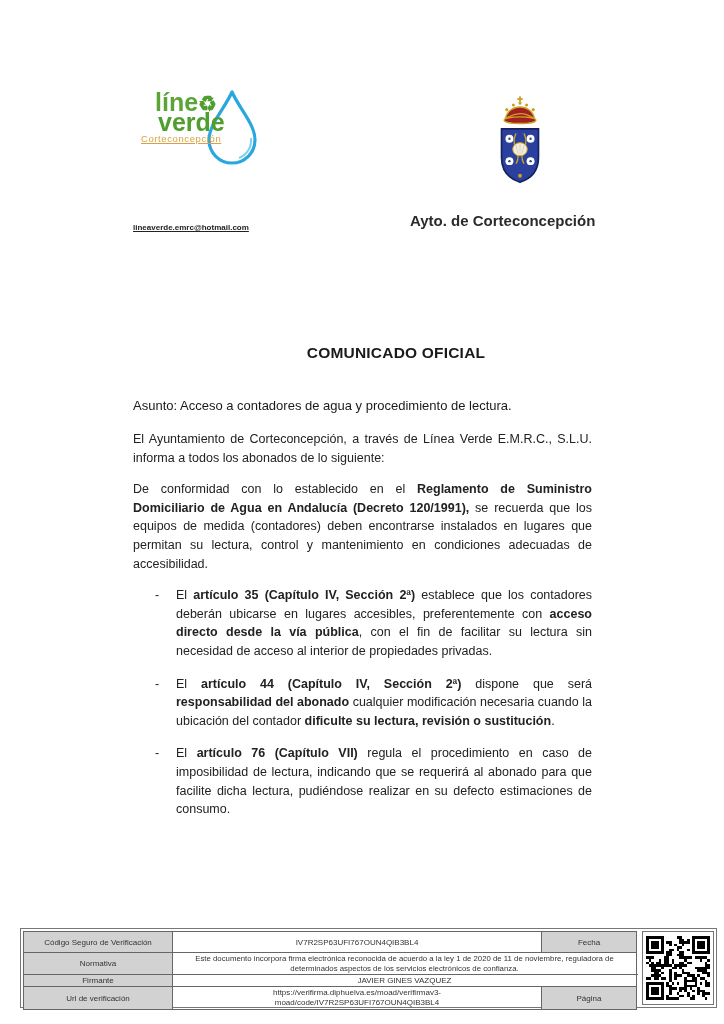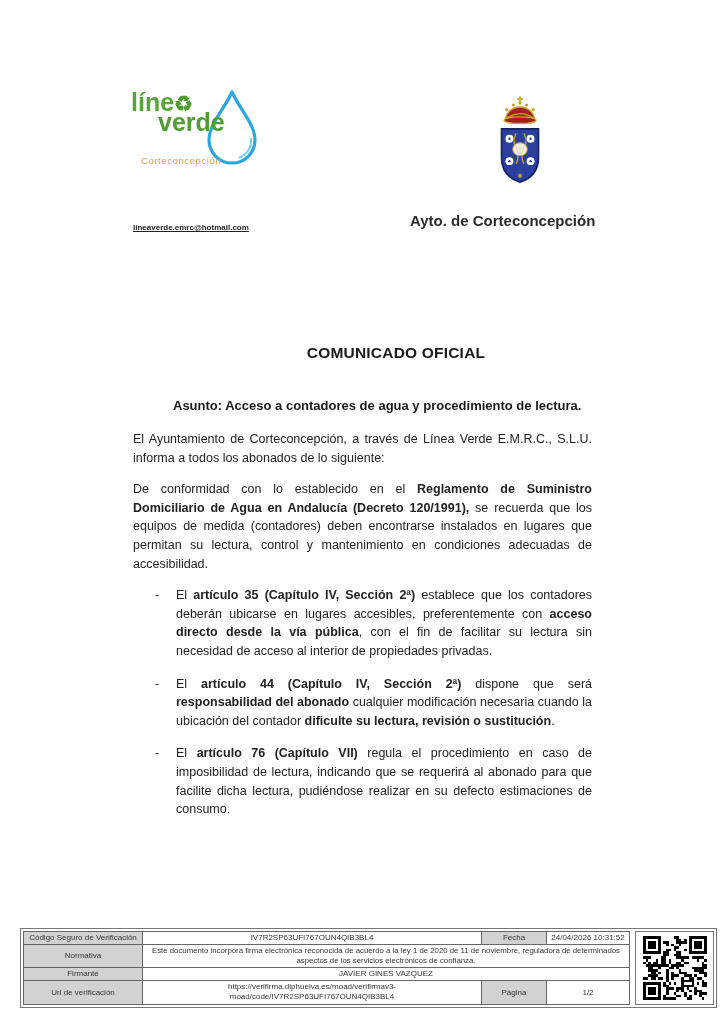--- a/index.html
+++ b/index.html
@@ -3,57 +3,57 @@
 <meta charset="utf-8">
 <style>
   html,body{margin:0;padding:0;background:#ffffff;}
   .page{position:relative;width:724px;height:1024px;background:#ffffff;overflow:hidden;
         font-family:"Liberation Sans",sans-serif;color:#1f1f1f;}
 
   
   .logo{position:absolute;left:131px;top:92px;width:150px;height:92px;}
   .logo .drop{position:absolute;left:72px;top:-4px;z-index:0;}
   .logo-text{position:relative;z-index:1;font-weight:bold;color:#5aa537;line-height:21px;}
-  .logo-l1{font-size:25px;letter-spacing:0px;}
+  .logo-l1{font-size:25px;letter-spacing:0px;margin-left:24px;}
   .logo-l1 .recycle{color:#4f9e2f;font-size:21px;}
   .logo-l2{font-size:25px;margin-left:27px;margin-top:-2px;color:#4f9e2f;}
-  .logo-sub{position:relative;z-index:1;margin-top:22px;margin-left:10px;font-size:9.5px;
-            color:#dd9f3f;letter-spacing:0.6px;font-weight:normal;}
+  .logo-sub{position:relative;z-index:1;margin-top:0;margin-left:10px;font-size:9.5px;
+            color:#dd9f3f;letter-spacing:0.6px;font-weight:normal;text-decoration:underline;}
 
   .crest-wrap{position:absolute;left:487px;top:92px;width:66px;}
   .crest-caption{position:absolute;left:410px;top:212px;width:220px;text-align:left;
                  font-size:15px;font-weight:bold;color:#2b2b2b;}
 
   
   .sender{position:absolute;left:133px;top:221px;font-size:8px;font-weight:bold;
           line-height:13px;color:#222;}
   .sender .email{text-decoration:underline;}
 
   
   .title{position:absolute;left:0;top:344px;width:724px;margin:0;text-align:center;
          font-size:15.5px;font-weight:bold;letter-spacing:0.2px;color:#1a1a1a;padding-left:34px;}
   .subject{position:absolute;left:133px;top:398px;width:459px;font-size:13px;
-           font-weight:bold;color:#1a1a1a;margin-left:40px;}
+           font-weight:normal;color:#1a1a1a;}
 
   
   .body{position:absolute;left:133px;top:430px;width:459px;font-size:12.5px;
         line-height:18.6px;text-align:justify;color:#222;}
   .body p{margin:0 0 13px 0;}
   .b{font-weight:bold;}
   .bullet{display:flex;padding-left:22px;margin-bottom:14px;}
   .bullet .dash{width:21px;flex:none;}
   .bullet .btxt{flex:1;text-align:justify;}
 
   
   .footer-wrap{position:absolute;left:20px;top:928px;width:697px;height:80px;
                box-sizing:border-box;border:1px solid #777;padding:2px;
                display:flex;gap:5px;background:#fff;}
   table.verif{border-collapse:collapse;table-layout:fixed;width:607px;height:100%;
               font-size:8px;color:#333;}
-  table.verif td{border:1px solid #666;padding:1px 3px;text-align:center;
+  table.verif td{border:1px solid #666;padding:1px 18px;text-align:center;
                  vertical-align:middle;overflow:hidden;}
   td.lbl{background:#d2d2d2;}
   .norm{font-size:7.8px;line-height:9.5px;}
   .urlcell div{line-height:10px;}
   .qr-box{flex:1;border:1px solid #777;display:flex;align-items:center;justify-content:center;}
 </style>
 </head>
 <body>
 
 <div class="page">

